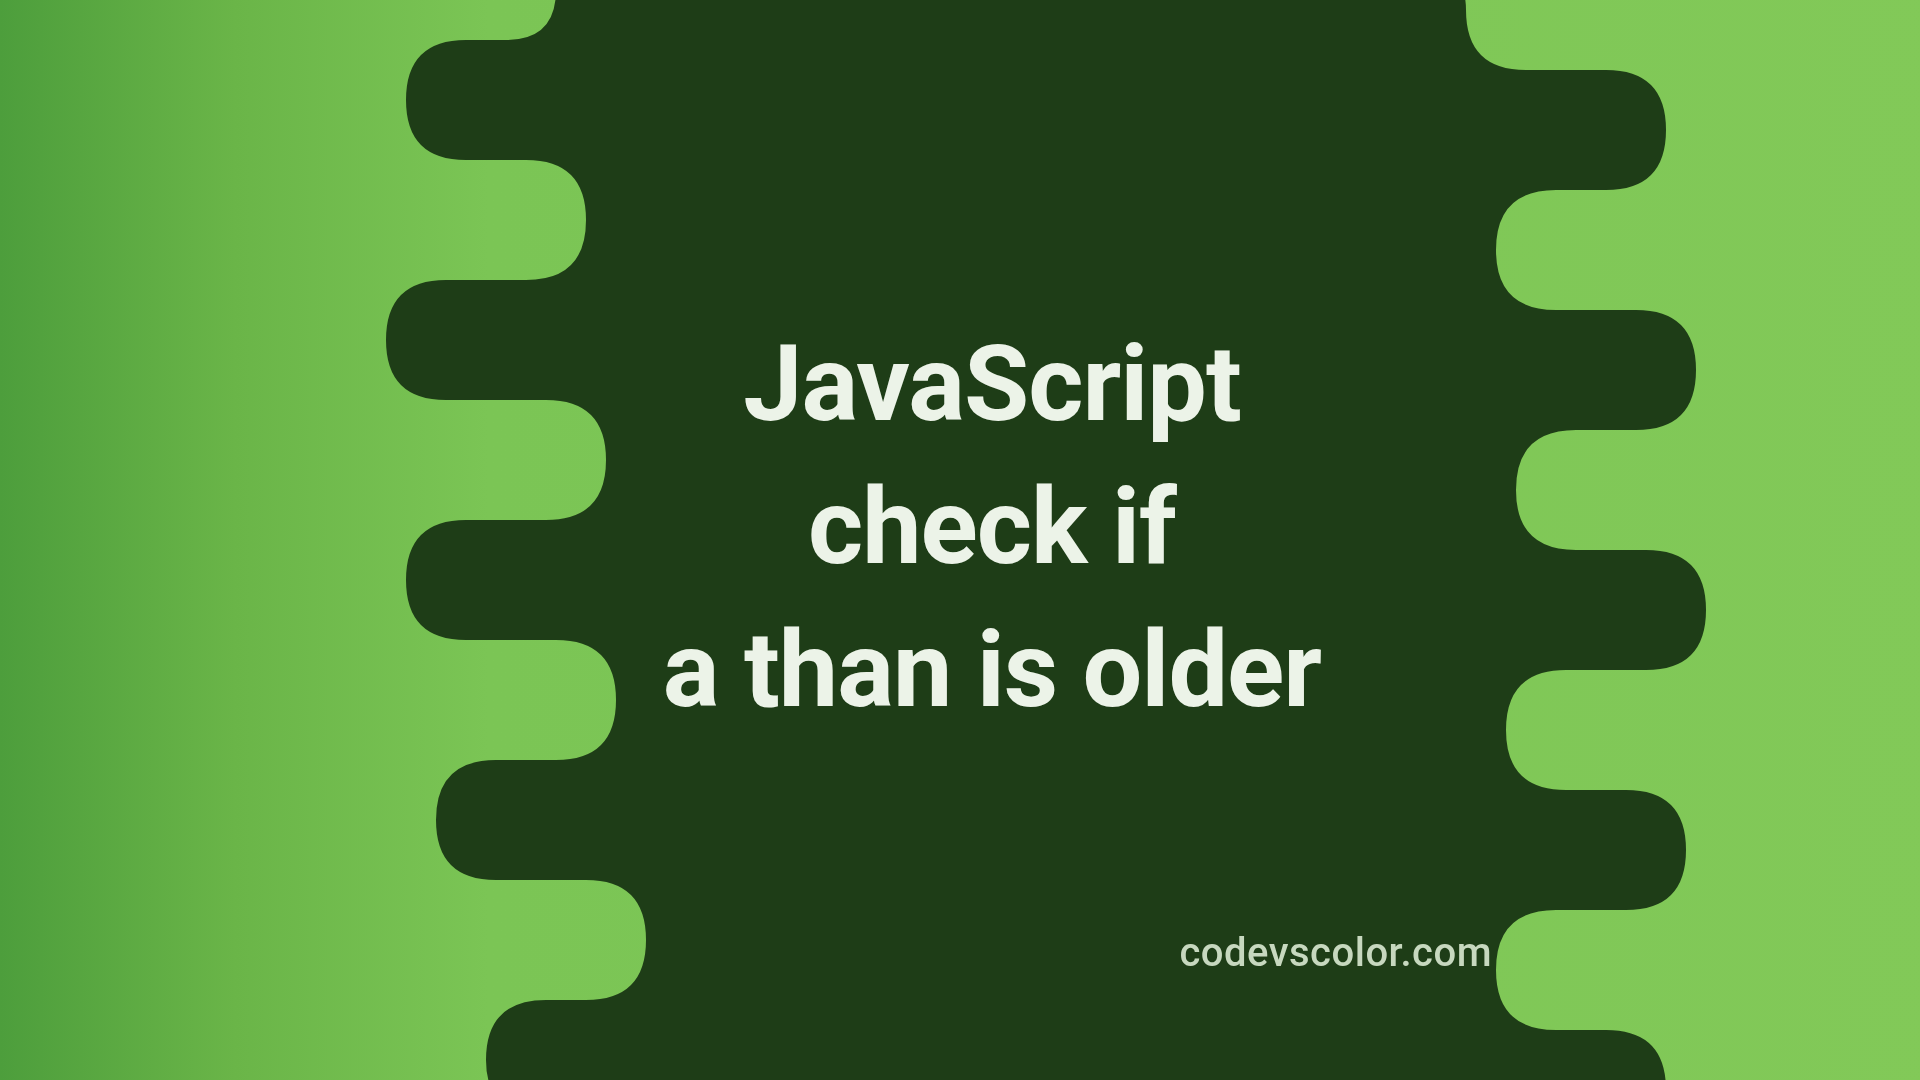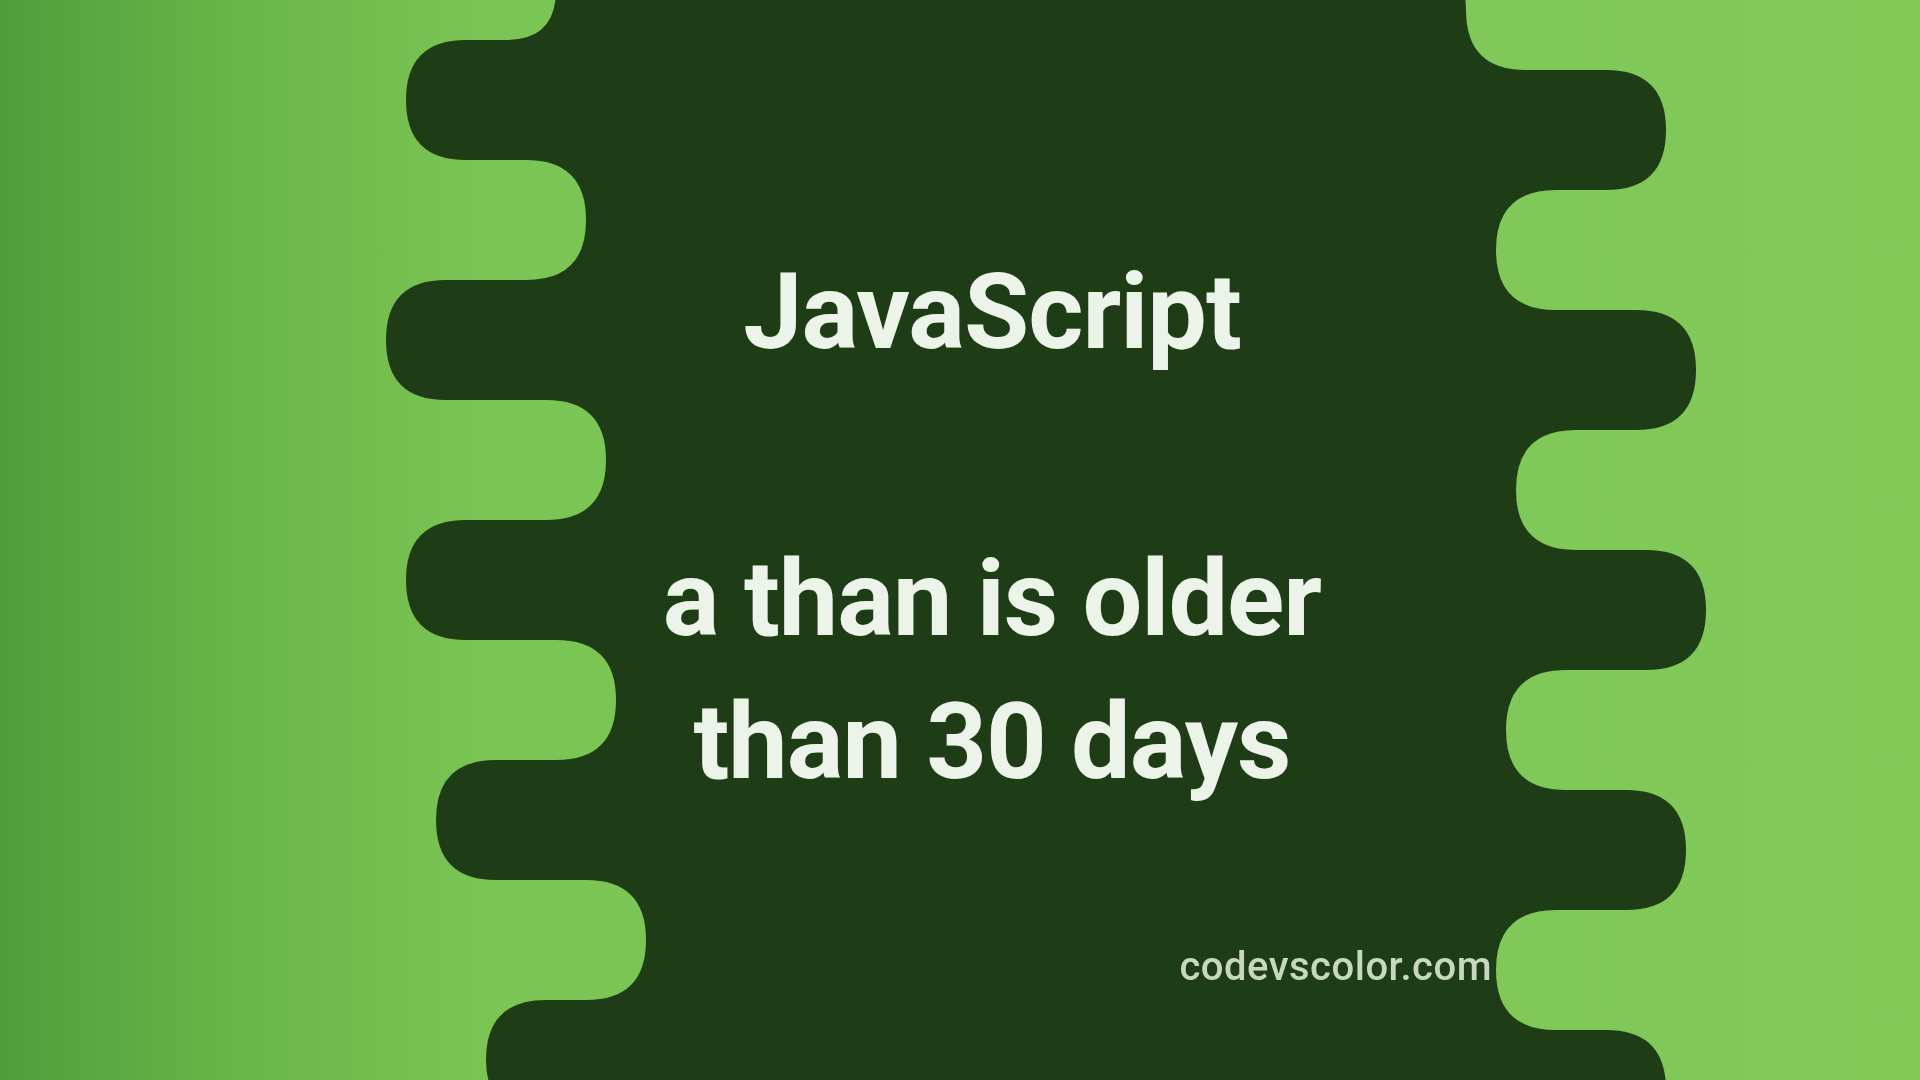--- a/index.html
+++ b/index.html
@@ -35,21 +35,21 @@
     text-align: center;
     font-size: 106px;
     line-height: 1.35;
     letter-spacing: -1px;
     margin-top: -25px;
   }
   .attribution {
     position: absolute;
     z-index: 3;
     right: 460px;
-    bottom: 90px;
+    bottom: 104px;
     color: #c7d8bf;
     font-size: 40px;
     font-weight: 500;
     letter-spacing: 0.5px;
     margin-top: 44px;
   }
 </style>
 </head>
 <body>
 
@@ -117,20 +117,19 @@
       Q 200 80 260 80
       L 300 80
       Q 350 80 350 30
       Q 350 0 350 0
       Z
     "></path>
   </svg>
 
   <div class="heading">
     <span>JavaScript</span><br>
-    <br>
+    <span>check if</span><br>
     <span>a than is older</span><br>
-    <span>than 30 days</span>
   </div>
 
   <div class="attribution">codevscolor.com</div>
 
 </div>
 
 </body></html>

